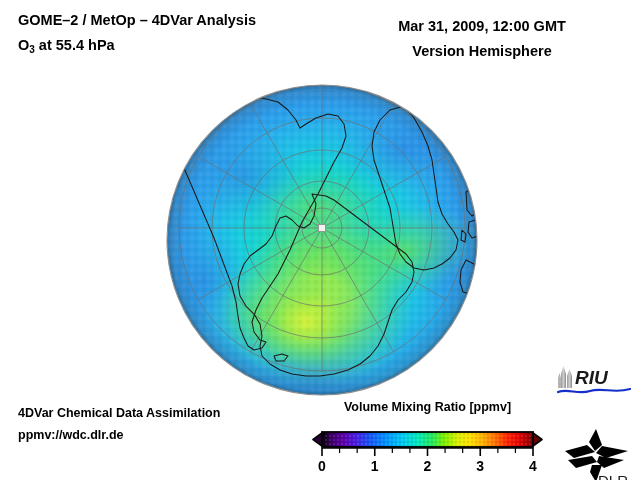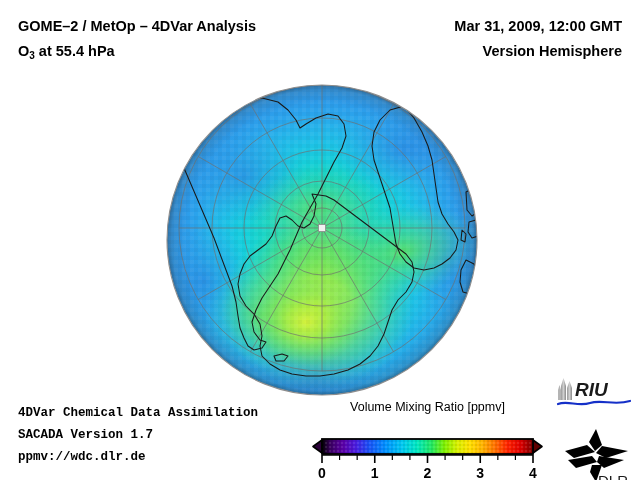--- a/index.html
+++ b/index.html
@@ -13,29 +13,29 @@
     position: relative;
     overflow: hidden;
     font-family: "Liberation Sans", sans-serif;
     color: #000000;
   }
 
   
   #header-left {
     position: absolute;
     left: 18px;
-    top: 14px;
+    top: 8px;
     width: 400px;
   }
   #header-right {
     position: absolute;
     right: 18px;
     top: 14px;
     width: 280px;
-    text-align: right;
+    text-align: center;
   }
   .hline {
     font-size: 14.5px;
     font-weight: bold;
     line-height: 25px;
     white-space: nowrap;
   }
   .hline sub {
     font-size: 10px;
     vertical-align: baseline;
@@ -57,44 +57,43 @@
   #footer-left {
     position: absolute;
     left: 18px;
     top: 402px;
   }
   .fline {
     font-size: 12.5px;
     font-weight: bold;
     line-height: 22px;
     white-space: nowrap;
-    font-family: Liberation Mono, monospace;
   }
 
   
   #colorbar-block {
     position: absolute;
     left: 305px;
     top: 400px;
     width: 245px;
   }
   #colorbar-title {
     font-size: 12.5px;
-    font-weight: normal;
+    font-weight: bold;
     text-align: center;
     white-space: nowrap;
-    margin-bottom: 12px;
+    margin-bottom: 5px;
   }
   #colorbar-svg { display: block; }
 
   
   #logo-riu {
     position: absolute;
     left: 556px;
-    top: 376px;
+    top: 364px;
     width: 76px;
     height: 34px;
   }
   #logo-dlr {
     position: absolute;
     left: 562px;
     top: 428px;
     width: 70px;
     height: 62px;
   }
@@ -262,21 +261,20 @@
   <g>
     <rect x="152.5" y="140.5" width="7" height="7" fill="#f2f2f2" stroke="#8a8a8a" stroke-width="0.8"></rect>
   </g>
 
   <circle cx="156" cy="156" r="155" fill="none" stroke="#8d8d8d" stroke-width="1.1"></circle>
 </svg>
 </div>
 
 <div id="footer-left">
   <div class="fline">4DVar Chemical Data Assimilation</div>
-  <div class="fline">SACADA Version 1.7</div>
   <div class="fline">ppmv://wdc.dlr.de</div>
 </div>
 
 <div id="colorbar-block">
   <div id="colorbar-title">Volume Mixing Ratio [ppmv]</div>
   <svg id="colorbar-svg" width="245" height="56" viewBox="0 0 245 56" xmlns="http://www.w3.org/2000/svg">
     <defs>
       <linearGradient id="cbGrad" x1="0%" y1="0%" x2="100%" y2="0%">
           <stop offset="0%" stop-color="#000000"></stop>
           <stop offset="4%" stop-color="#3a0060"></stop>

